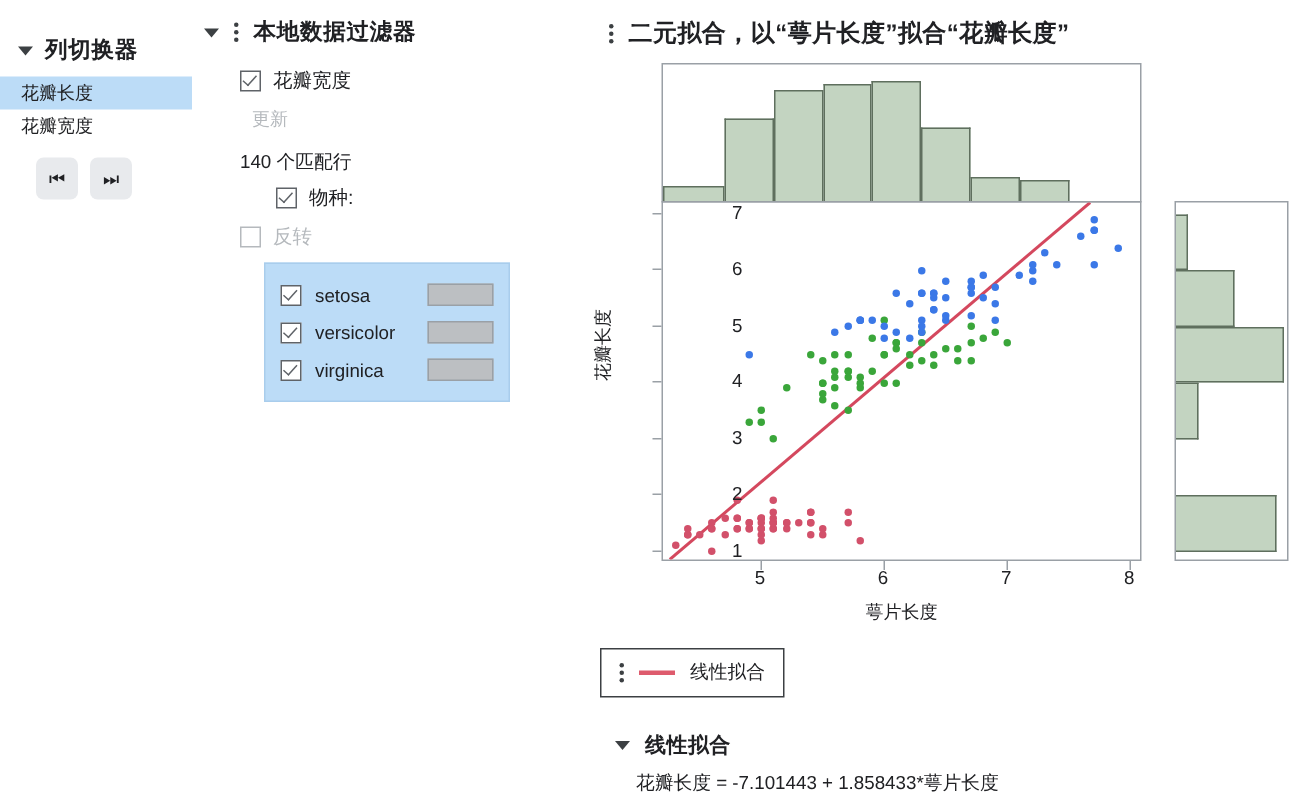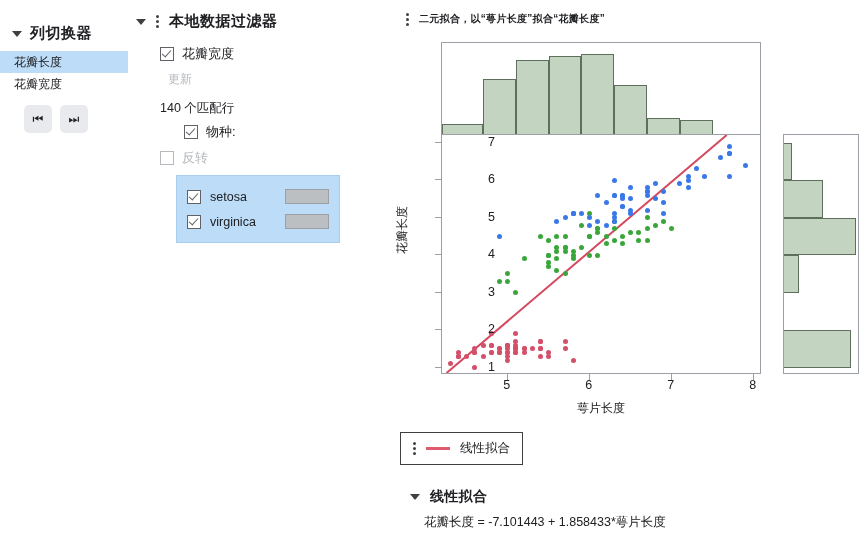--- a/index.html
+++ b/index.html
@@ -50,21 +50,21 @@
 
   .species-box { margin: 4px 0 0 48px; width: 164px; background: #bcdcf7;
                  border: 1px solid #a9cdec; padding: 8px 0; box-sizing: border-box; }
   .species-row { display: flex; align-items: flex-end; gap: 9px; padding: 5px 10px; }
   .species-row .name { font-size: 12.5px; color: #202124; flex: 1; }
   .swatch { width: 44px; height: 15px; background: #bcbfc2; border: 1px solid #9aa0a6; box-sizing: border-box; }
 
   
   #chart { position: absolute; left: 398px; top: 0; width: 463px; height: 536px; }
   .chart-head { display: flex; align-items: center; gap: 10px; padding: 12px 0 0 8px; }
-  .chart-head .title { font-size: 10px; font-weight: bold; letter-spacing: .3px; text-align: center; }
+  .chart-head .title { font-size: 16px; font-weight: bold; letter-spacing: .3px; text-align: center; }
 
   .plotwrap { position: absolute; left: 0; top: 38px; width: 463px; height: 345px; }
   .frame { position: absolute; border: 1px solid #9aa0a6; box-sizing: border-box; }
 
   
   #tophist { left: 43px; top: 4px; width: 320px; height: 93px; }
   #tophist .bars { position: absolute; left: 0; bottom: 0; width: 100%; height: 100%;
                    display: flex; align-items: flex-end; }
   #tophist .bar { background: #c3d4c1; border: 1px solid #5f6f5e; box-sizing: border-box;
                   border-bottom: none; }
@@ -149,20 +149,25 @@
 
     <div class="frow">
       <span class="cbox dim"></span>
       <span class="f-label f-muted">反转</span>
     </div>
 
     <div class="species-box">
       <div class="species-row">
         <span class="cbox checked"></span>
         <span class="name">setosa</span>
+        <span class="swatch"></span>
+      </div>
+      <div class="species-row">
+        <span class="cbox checked"></span>
+        <span class="name">versicolor</span>
         <span class="swatch"></span>
       </div>
       <div class="species-row">
         <span class="cbox checked"></span>
         <span class="name">virginica</span>
         <span class="swatch"></span>
       </div>
     </div>
   </div>
 

